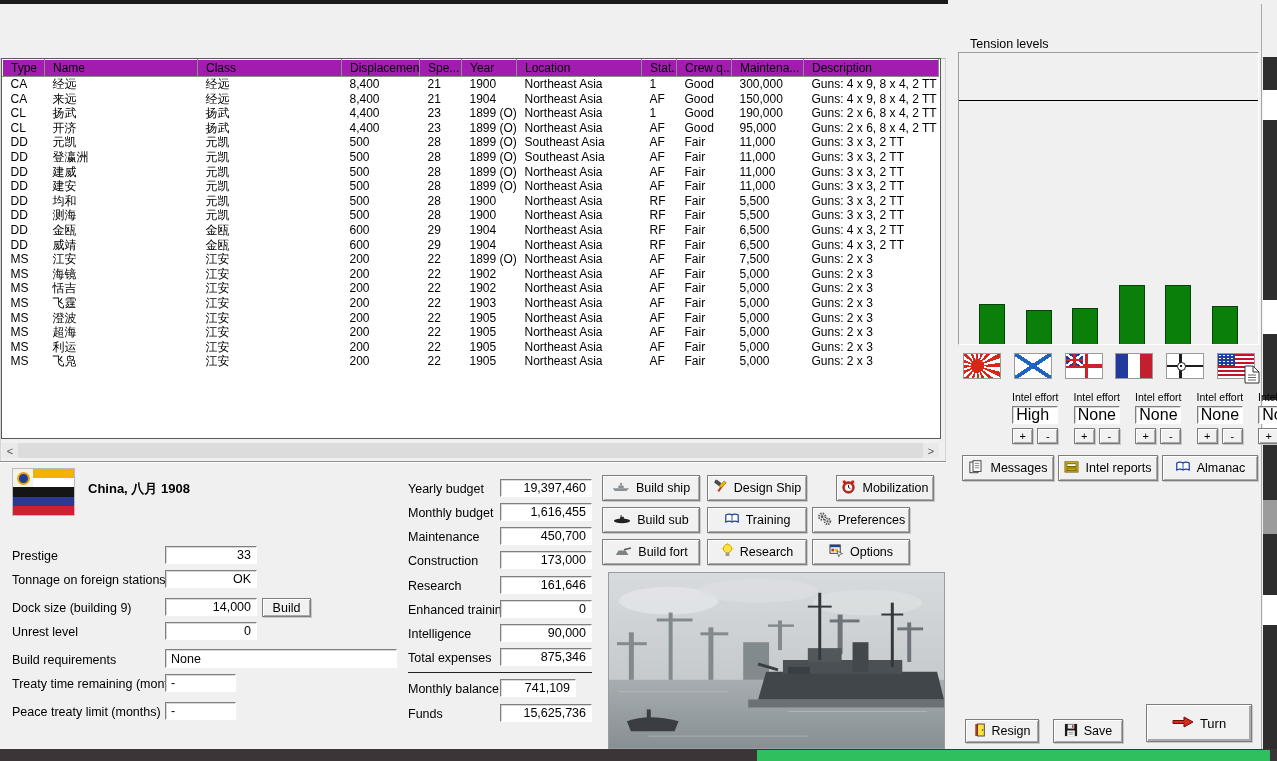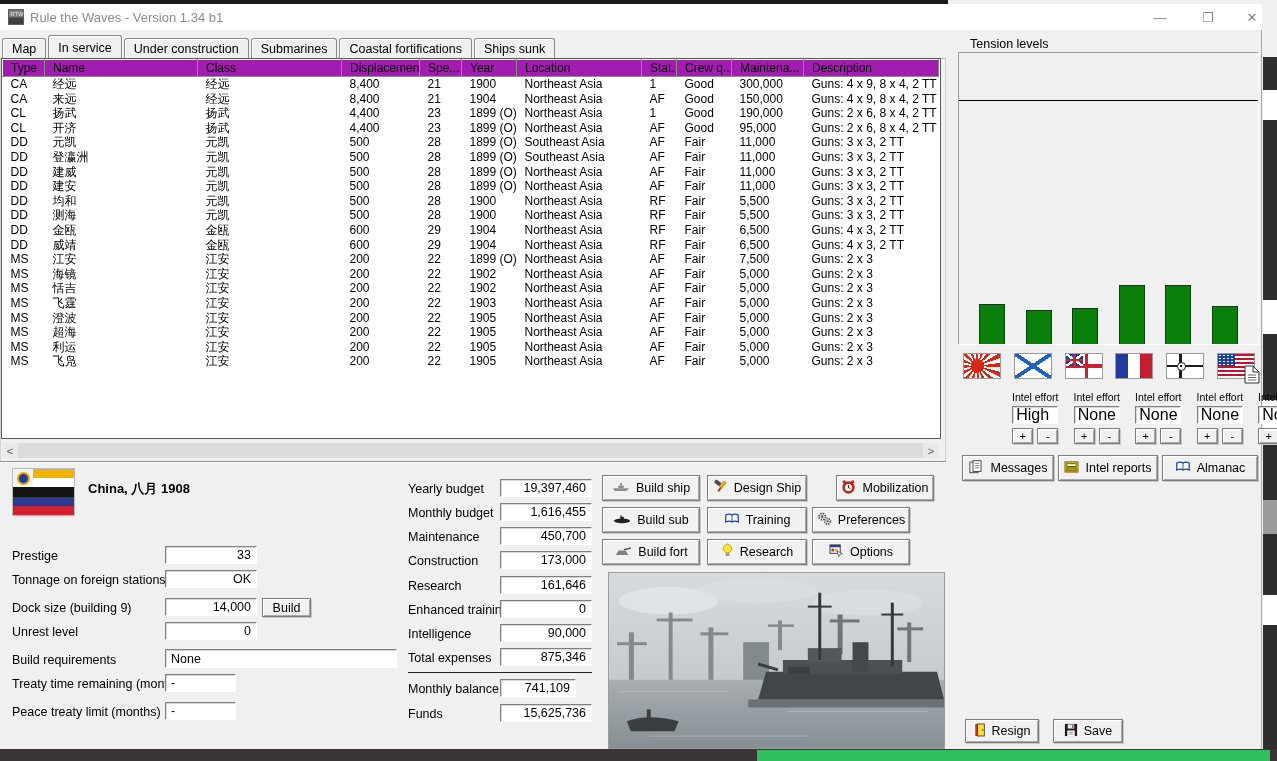--- a/index.html
+++ b/index.html
@@ -103,43 +103,21 @@
   <div class="abs seg-white" style="left:1263px;top:90px;width:14px;height:30px;"></div>
   <div class="abs seg-white" style="left:1263px;top:300px;width:14px;height:34px;"></div>
   <div class="abs seg-white" style="left:1263px;top:400px;width:14px;height:34px;"></div>
   <div class="abs seg-gray" style="left:1263px;top:500px;width:14px;height:34px;"></div>
   <div class="abs seg-white" style="left:1263px;top:595px;width:14px;height:30px;"></div>
   <div class="abs" id="bottom-strip"></div>
   <div class="abs" id="progress-green"></div>
 
   <div class="abs" id="window">
 
-    <div class="abs" id="titlebar">
-      <span class="abs" style="left:8px;top:5px;">
-        <svg width="16" height="16">
-            <rect width="16" height="16" fill="#5a5a5a"></rect>
-            <rect x="1" y="1" width="14" height="7" fill="#7b7b7b"></rect>
-            <text x="2.2" y="7" font-size="6" fill="#e3e3e3">RTW</text>
-            <rect x="1" y="9" width="14" height="6" fill="#3f3f3f"></rect>
-          </svg>
-      </span>
-      <span class="abs" id="title-text">Rule the Waves - Version 1.34 b1</span>
-      <div class="abs winctl" style="left:1140px;">—</div>
-      <div class="abs winctl" style="left:1188px;">❐</div>
-      <div class="abs winctl" style="left:1232px;">✕</div>
-    </div>
-
-    <div class="abs" id="tabbar">
-      <div class="tab">Map</div>
-      <div class="tab selected">In service</div>
-      <div class="tab">Under construction</div>
-      <div class="tab">Submarines</div>
-      <div class="tab">Coastal fortifications</div>
-      <div class="tab">Ships sunk</div>
-    </div>
+
 
     <div class="abs" id="tabpage-border"></div>
 
     <div class="abs" id="table-box">
       <table>
         <thead>
             <tr>
               <th style="width: 42px;">Type</th>
               <th style="width: 153px;">Name</th>
               <th style="width: 144px;">Class</th>
@@ -751,15 +729,21 @@
       <span><svg width="14" height="14" viewBox="0 0 15 15">
             <rect x="1" y="1" width="13" height="13" fill="#1b1b1b"></rect>
             <rect x="4" y="1.5" width="7" height="4.5" fill="#e8e8e8"></rect>
             <rect x="8.6" y="2.2" width="1.6" height="3" fill="#c0392b"></rect>
             <rect x="3.5" y="8" width="8" height="6" fill="#fff"></rect>
             <line x1="5" y1="10" x2="10" y2="10" stroke="#888"></line>
             <line x1="5" y1="12" x2="10" y2="12" stroke="#888"></line>
           </svg></span>
       <span>Save</span>
     </div>
+    <div class="abs btn turn-btn" style="left:1146px;top:700px;width:106px;height:38px;">
+      <span><svg width="22" height="12" viewBox="0 0 22 12">
+            <path d="M1 4.5 H12 V1 L21 6 L12 11 V7.5 H1 Z" fill="#d42a1e" stroke="#6b0f08"></path>
+          </svg></span>
+      <span>Turn</span>
+    </div>
 
   </div>
 </div>
 
 </body></html>

